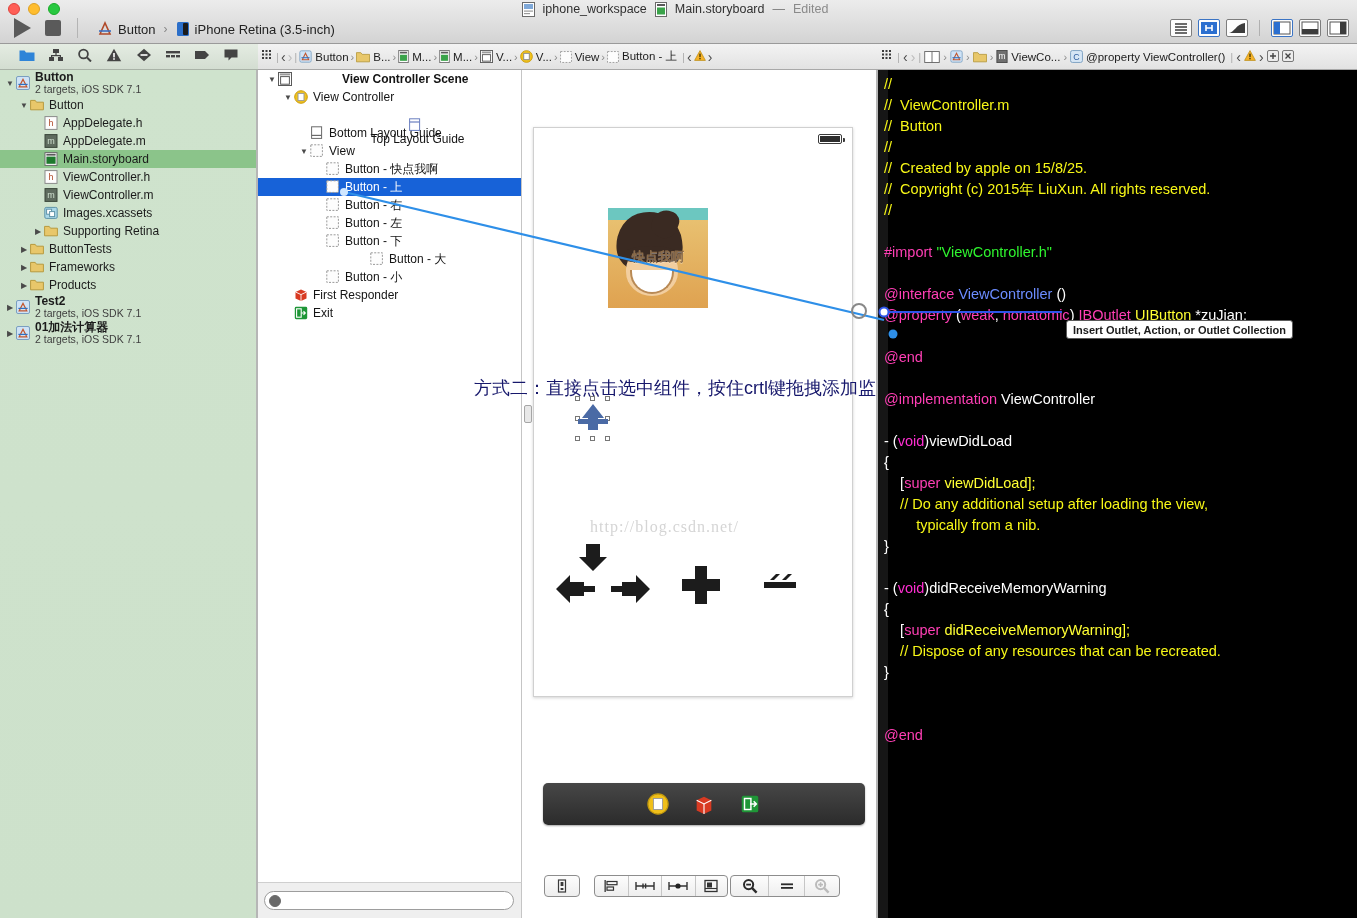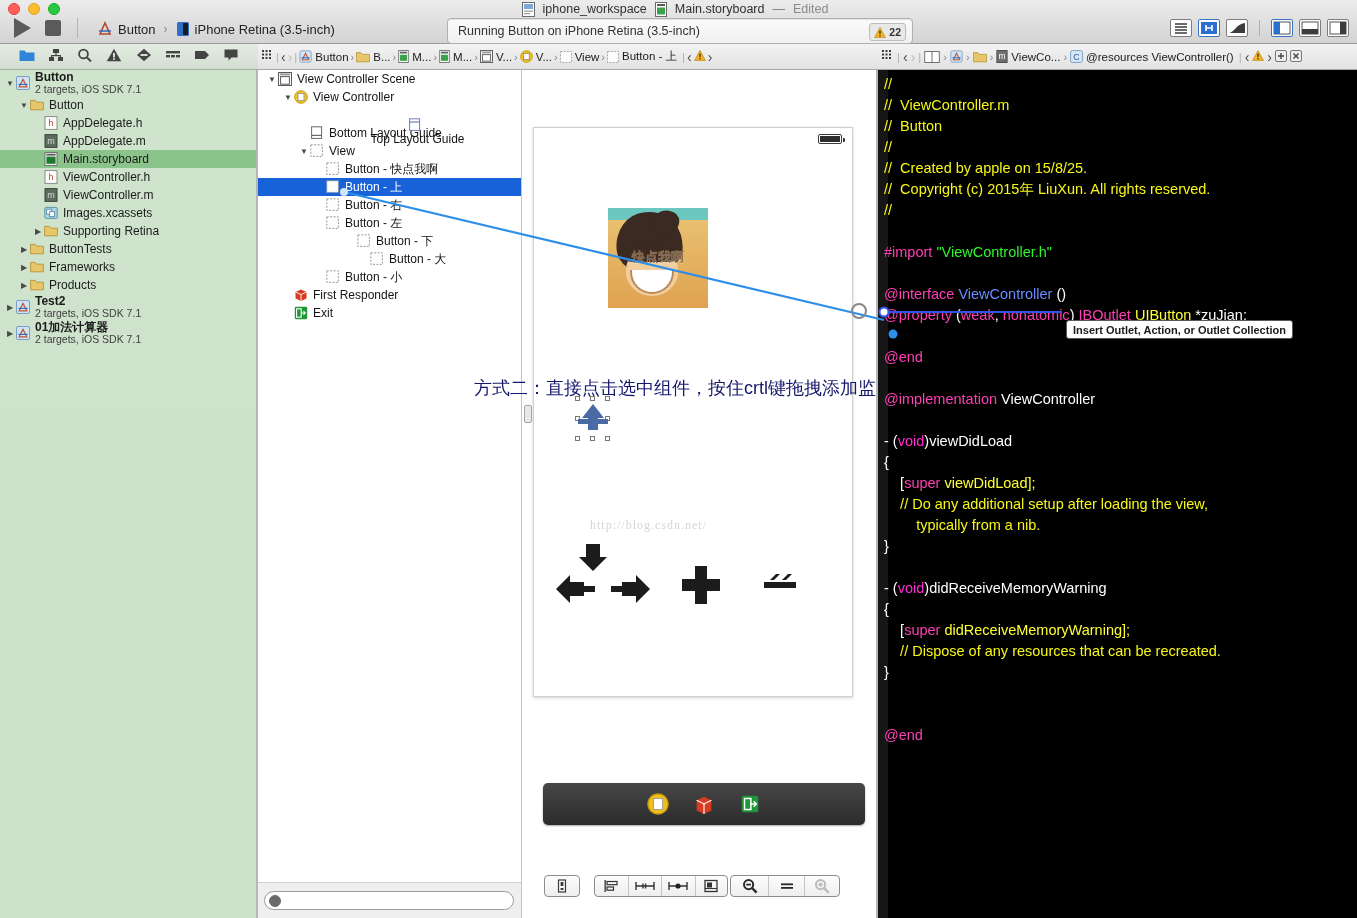--- a/index.html
+++ b/index.html
@@ -109,21 +109,21 @@
   #charimg .brow{position:absolute;left:16px;top:38px;width:54px;height:16px;background:#3a2a22;
     border-radius:50% 50% 20% 20%;}
   #charimg .lbl{position:absolute;left:0;top:40px;width:100%;text-align:center;
     font-size:13px;color:#8a6a48;font-weight:bold;text-shadow:0 1px 0 rgba(255,255,255,.35);}
 
   #bigtext{position:absolute;left:-232px;top:248px;width:800px;text-align:center;
     font-size:18px;color:#17186c;white-space:nowrap;}
 
   .dpad{position:absolute;}
   #sel-handles div{position:absolute;width:5px;height:5px;border:1px solid #777;background:#fff;}
-  #watermark{position:absolute;left:56px;top:390px;font-size:12px;color:#d5d5d5;
+  #watermark{position:absolute;left:56px;top:390px;font-size:16px;color:#d5d5d5;
     font-family:"Liberation Serif",serif;letter-spacing:1px;}
 
   #dock{position:absolute;left:9px;top:655px;width:322px;height:42px;
     background:linear-gradient(to bottom,#474747,#2b2b2b);border-radius:5px;
     box-shadow:0 1px 2px rgba(0,0,0,.35);display:flex;align-items:center;justify-content:center;gap:24px;}
   .dockicon{width:22px;height:22px;}
 
   #cv-toolbar{position:absolute;left:0;top:795px;width:356px;height:60px;}
   .seg{position:absolute;height:22px;border:1px solid #8d8d8d;border-radius:4px;
     background:linear-gradient(to bottom,#fdfdfd,#eeeeee);display:flex;align-items:center;}
@@ -198,31 +198,20 @@
     <svg width="12" height="15" viewBox="0 0 12 15">
       <rect x="0.5" y="0.5" width="11" height="14" fill="#fff" stroke="#6a6a6a"></rect>
       <rect x="2" y="2" width="8" height="2" fill="#5a5a5a"></rect>
       <rect x="2" y="5.5" width="8" height="7" fill="#3aa34a"></rect>
     </svg>
     <span>Main.storyboard</span>
     <span class="dash">—</span>
     <span class="editedtag">Edited</span>
   </div>
 
-  <div id="statusbox">
-    <div class="txt">Running Button on iPhone Retina (3.5-inch)</div>
-    <div id="wbadge">
-      <svg width="12" height="11" viewBox="0 0 12 11">
-        <path d="M6 0.6 L11.4 10.4 L0.6 10.4 Z" fill="#f6b32a" stroke="#b8860b" stroke-width="0.7"></path>
-        <rect x="5.3" y="3.6" width="1.4" height="3.6" fill="#4a3a00"></rect>
-        <rect x="5.3" y="8.0" width="1.4" height="1.3" fill="#4a3a00"></rect>
-      </svg>
-      <span class="num">22</span>
-    </div>
-  </div>
 
   <div id="tb-right">
     <div class="tbtn">
       <svg width="20" height="16" viewBox="0 0 20 16">
           <g stroke="#3c3c3c" stroke-width="1.5">
         <path d="M4 4h12M4 7h12M4 10h12M4 13h12"></path>
           </g>
         </svg>
     </div>
     <div class="tbtn sel">
@@ -475,21 +464,21 @@
       </svg>
     <span>ViewCo...</span>
   </span>
   <span class="jb-chev">›</span>
 
   <span class="jb-item">
     <svg width="13" height="13" viewBox="0 0 14 14">
       <rect x="0.6" y="0.6" width="12.8" height="12.8" rx="2" fill="#d6e6f5" stroke="#7a9fc0"></rect>
       <text x="7" y="10.5" font-size="9.5" fill="#2f5f9f" text-anchor="middle" font-family="Liberation Sans">C</text>
       </svg>
-    <span>@resources ViewController()</span>
+    <span>@property ViewController()</span>
   </span>
 
   <span style="color:#b0b0b0;margin-left:2px">|</span>
   <span style="color:#4a4a4a;font-size:14px">‹</span>
   <span>
     <svg width="12" height="11" viewBox="0 0 12 11">
         <path d="M6 0.6 L11.4 10.4 L0.6 10.4 Z" fill="#f6b32a" stroke="#b8860b" stroke-width="0.7"></path>
       <rect x="5.3" y="3.6" width="1.4" height="3.6" fill="#4a3a00"></rect>
         <rect x="5.3" y="8" width="1.4" height="1.3" fill="#4a3a00"></rect>
       </svg>
@@ -639,21 +628,21 @@
 
 <div id="outline">
   <div id="outline-rows">
       <div class="orow" style="padding-left: 8px;">
         <div class="tri">▼</div>
         <span class="fi"><svg width="14" height="14" viewBox="0 0 14 14">
             <rect x="0.5" y="0.5" width="13" height="13" fill="#fff" stroke="#5a5a5a"></rect>
             <rect x="1.8" y="1.4" width="10.4" height="2" fill="#9a9a9a"></rect>
             <rect x="2.6" y="4.6" width="8.8" height="7.6" fill="none" stroke="#5a5a5a"></rect>
           </svg></span>
-        <span style="font-weight: normal;">View Controller Scene</span>
+        <span style="font-weight: bold; margin-left: 45px;">View Controller Scene</span>
       </div>
       <div class="orow" style="padding-left: 24px;">
         <div class="tri">▼</div>
         <span class="fi"><svg width="14" height="14" viewBox="0 0 14 14">
             <circle cx="7" cy="7" r="6.3" fill="#f3c41a" stroke="#c99b10"></circle>
             <rect x="4" y="3.4" width="6" height="7.2" fill="#fff" stroke="#999"></rect>
           </svg></span>
         <span>View Controller</span>
       </div>
       <div class="orow" style="padding-left: 56px; flex-direction: column;">
@@ -700,21 +689,21 @@
           </svg></span>
         <span>Button - 右</span>
       </div>
       <div class="orow" style="padding-left: 56px;">
         <div class="tri"></div>
         <span class="fi"><svg width="14" height="14" viewBox="0 0 14 14">
             <rect x="0.8" y="0.8" width="11.6" height="11.6" fill="#fdfdfd" stroke="#9a9a9a" stroke-dasharray="2 1.4"></rect>
           </svg></span>
         <span>Button - 左</span>
       </div>
-      <div class="orow" style="padding-left: 87px; text-align: center;">
+      <div class="orow" style="padding-left: 56px; text-align: center;">
         <div class="tri"></div>
         <span class="fi"><svg width="14" height="14" viewBox="0 0 14 14">
             <rect x="0.8" y="0.8" width="11.6" height="11.6" fill="#fdfdfd" stroke="#9a9a9a" stroke-dasharray="2 1.4"></rect>
           </svg></span>
         <span>Button - 下</span>
       </div>
       <div class="orow" style="padding-left: 56px; margin-left: 44px;">
         <div class="tri"></div>
         <span class="fi"><svg width="14" height="14" viewBox="0 0 14 14">
             <rect x="0.8" y="0.8" width="11.6" height="11.6" fill="#fdfdfd" stroke="#9a9a9a" stroke-dasharray="2 1.4"></rect>

